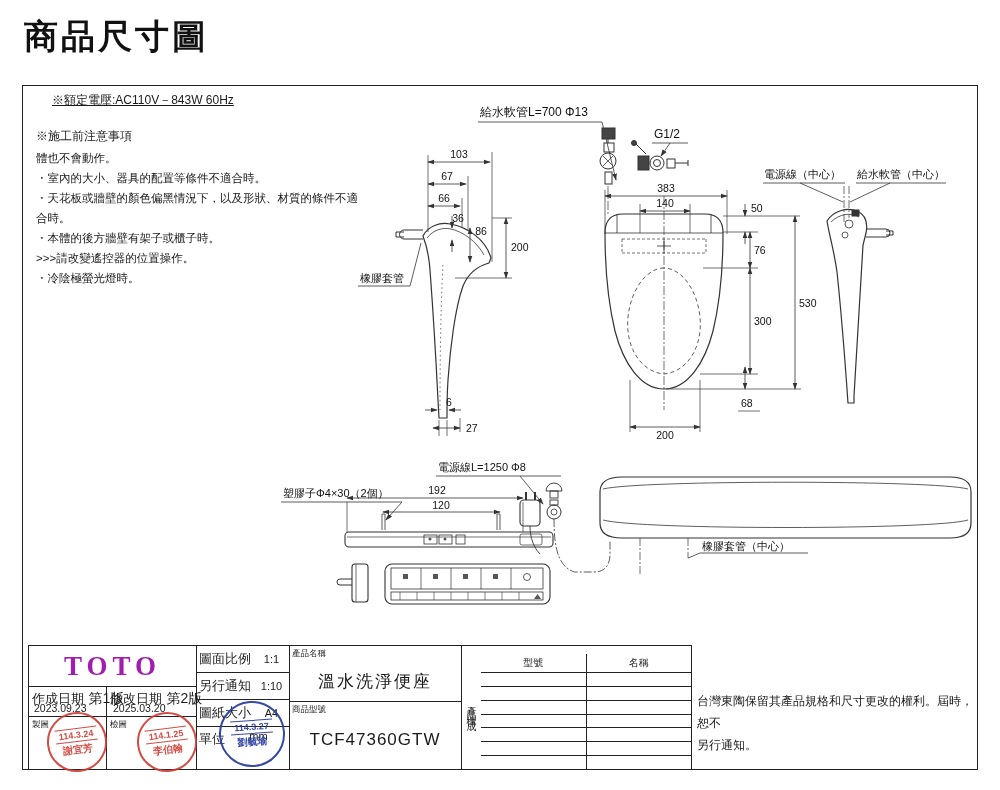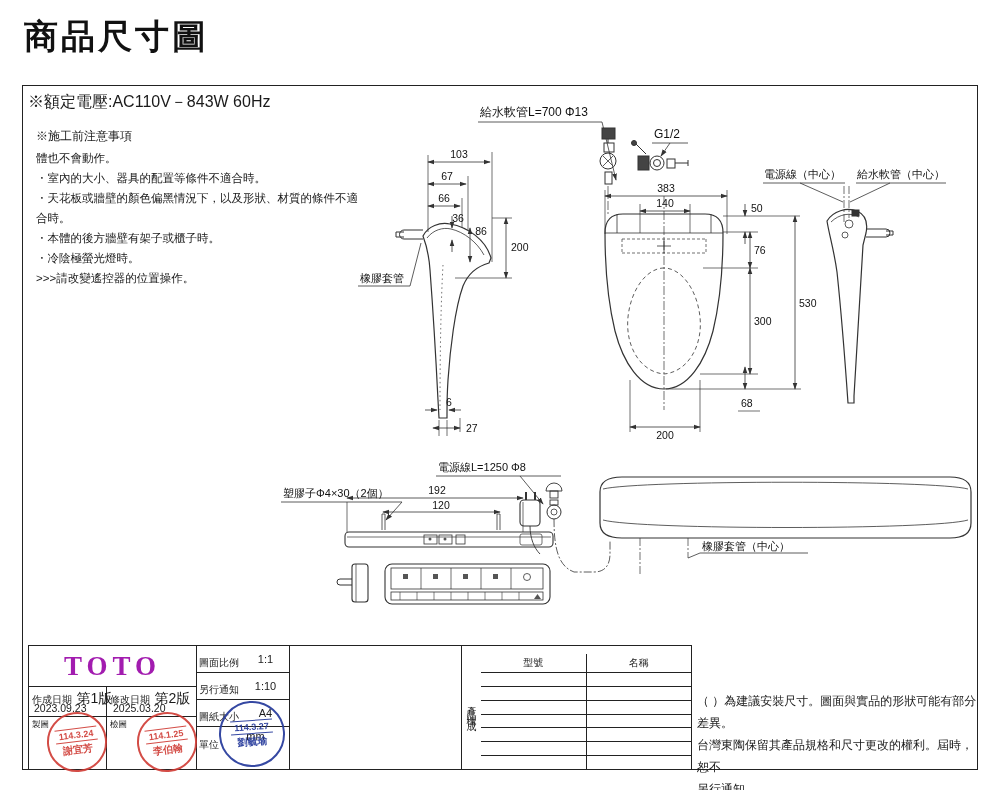--- a/index.html
+++ b/index.html
@@ -1,36 +1,36 @@
 <!DOCTYPE html>
 <html><head>
 <meta charset="utf-8">
 <style>
   html,body{margin:0;padding:0;background:#e8e8e8;}
   .canvas{position:relative;width:1000px;height:790px;background:#ffffff;overflow:hidden;
           font-family:"Liberation Sans",sans-serif;color:#1a1a1a;}
   .abs{position:absolute;}
   .page-title{top:14px;left:24px;font-size:34px;font-weight:bold;letter-spacing:3px;color:#111;}
   .main-border{left:22px;top:85px;width:954px;height:683px;border:1.5px solid #222;}
-  .note-power{top:92px;left:28px;font-size:16px;}
+  .note-power{top:92px;left:52px;font-size:12px;text-decoration:underline;}
   .note-title{top:128px;left:36px;font-size:12px;}
   .note-lines{top:148px;left:36px;font-size:11.5px;line-height:20px;width:330px;}
   .svg-layer{left:0;top:0;width:1000px;height:790px;}
   svg text{font-family:"Liberation Sans",sans-serif;fill:#111;}
   .dimtxt{font-size:10.5px;}
   .lbltxt{font-size:11px;}
   .lbltxt12{font-size:12px;}
 
   
   .tblock{left:28px;top:645px;width:662px;height:123px;border:1.2px solid #222;background:#fff;}
   .tblock .vl{position:absolute;width:1px;background:#222;top:0;height:123px;}
   .tblock .hl{position:absolute;height:1px;background:#222;}
   .logo-cell{position:absolute;left:0;top:0;width:167px;height:40px;display:flex;align-items:center;justify-content:center;}
   .logo{font-family:"Liberation Serif",serif;font-weight:bold;font-size:27px;letter-spacing:5px;color:#a21caf;}
-  .small-lbl{font-size:10px;color:#222;margin-top:8px;}
+  .small-lbl{font-size:13px;color:#222;}
   .ver-lbl{font-size:14px;}
   .date-lbl{font-size:10.5px;}
   .cell-lbl{font-size:8.5px;color:#222;}
   .scale-col{position:absolute;left:167px;top:0;width:93px;height:123px;display:flex;flex-direction:column;}
   .scale-row{display:flex;align-items:center;border-bottom:1px solid #222;flex:1;padding-left:3px;gap:3px;}
   .scale-row:last-child{border-bottom:none;flex:1.5;align-items:flex-start;padding-top:3px;}
   .scale-val{font-size:11px;flex:1;text-align:center;}
   .prod-col{position:absolute;left:260px;top:0;width:172px;height:123px;display:flex;flex-direction:column;}
   .prod-cell1{height:55px;border-bottom:1px solid #222;position:relative;}
   .prod-cell2{flex:1;position:relative;}
@@ -64,22 +64,22 @@
 
   <div class="abs main-border"></div>
 
   <div class="abs note-power">※額定電壓:AC110V－843W 60Hz</div>
   <div class="abs note-title">※施工前注意事項</div>
   <div class="abs note-lines">
     <div>體也不會動作。</div>
     <div>・室內的大小、器具的配置等條件不適合時。</div>
     <div>・天花板或牆壁的顏色偏黑情況下，以及形狀、材質的條件不適合時。</div>
     <div>・本體的後方牆壁有架子或櫃子時。</div>
+    <div>&gt;&gt;&gt;請改變遙控器的位置操作。</div>
     <div>・冷陰極螢光燈時。</div>
-    <div>&gt;&gt;&gt;請改變遙控器的位置操作。</div>
   </div>
 
   <svg class="abs svg-layer" viewBox="0 0 1000 790" xmlns="http://www.w3.org/2000/svg">
     <defs>
       <marker id="ar" markerWidth="9" markerHeight="8" refX="8" refY="4" orient="auto-start-reverse">
         <path d="M0,1 L9,4 L0,7 z" fill="#333"></path>
       </marker>
     </defs>
     <g stroke="#333" stroke-width="1" fill="none">
 
@@ -319,20 +319,30 @@
       <div class="scale-row">
         <span class="small-lbl">圖紙大小</span>
         <span class="scale-val">A4</span>
       </div>
       <div class="scale-row">
         <span class="small-lbl">單位</span>
         <span class="scale-val">mm</span>
       </div>
     </div>
 
+    <div class="prod-col">
+      <div class="prod-cell1">
+        <span class="prod-lbl">產品名稱</span>
+        <div class="prod-val">溫水洗淨便座</div>
+      </div>
+      <div class="prod-cell2">
+        <span class="prod-lbl">商品型號</span>
+        <div class="prod-val2">TCF47360GTW</div>
+      </div>
+    </div>
 
     <div class="comp-col">
       <span class="comp-txt">產品構成</span>
     </div>
 
     <div class="parts">
       <div class="parts-header">
         <div>型號</div>
         <div>名稱</div>
       </div>
@@ -374,18 +384,17 @@
   <div class="stamp red" style="left:137px;top:712px;">
     <span class="sdate">114.1.25</span>
     <span class="sname">李伯翰</span>
   </div>
   <div class="stamp blue" style="left:219px;top:701px;">
     <span class="sdate">114.3.27</span>
     <span class="sname">劉毓瑜</span>
   </div>
 
   <div class="abs disclaimer">
-    <div>（ ）為建議安裝尺寸。圖面與實品的形狀可能有部分差異。</div>
     <div>台灣東陶保留其產品規格和尺寸更改的權利。屆時，恕不</div>
     <div>另行通知。</div>
   </div>
 
 </div>
 
 </body></html>

